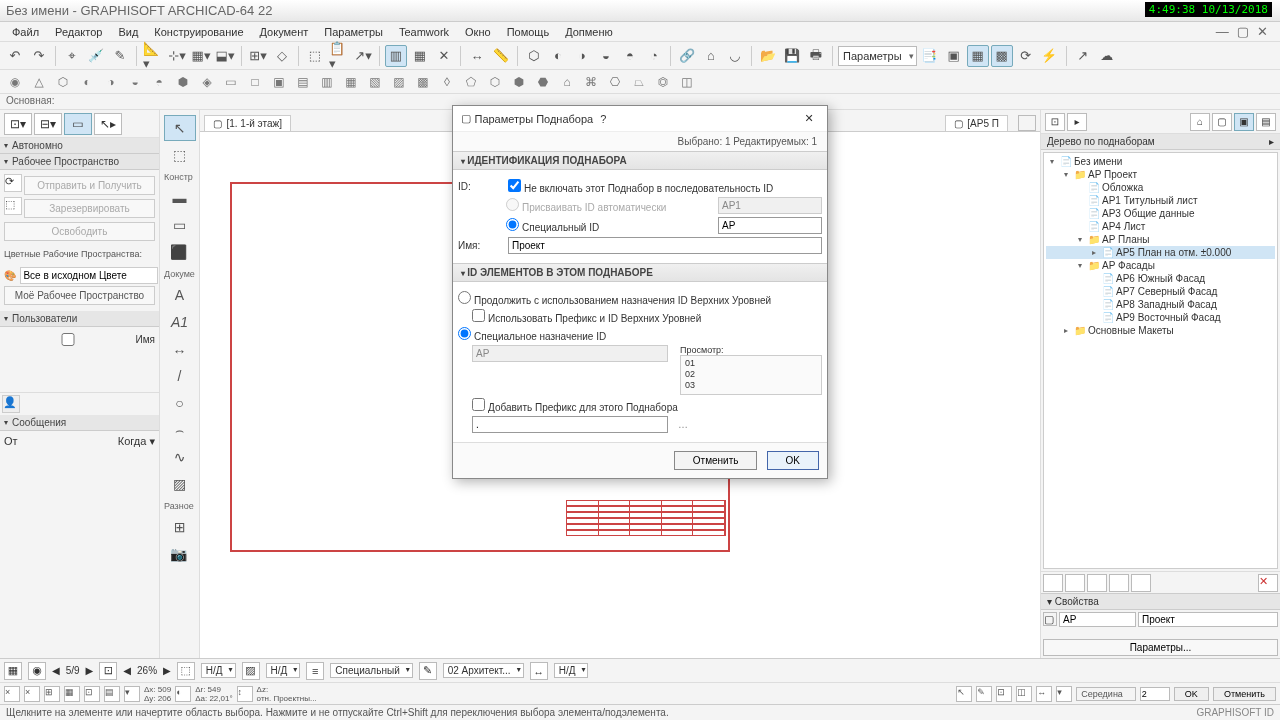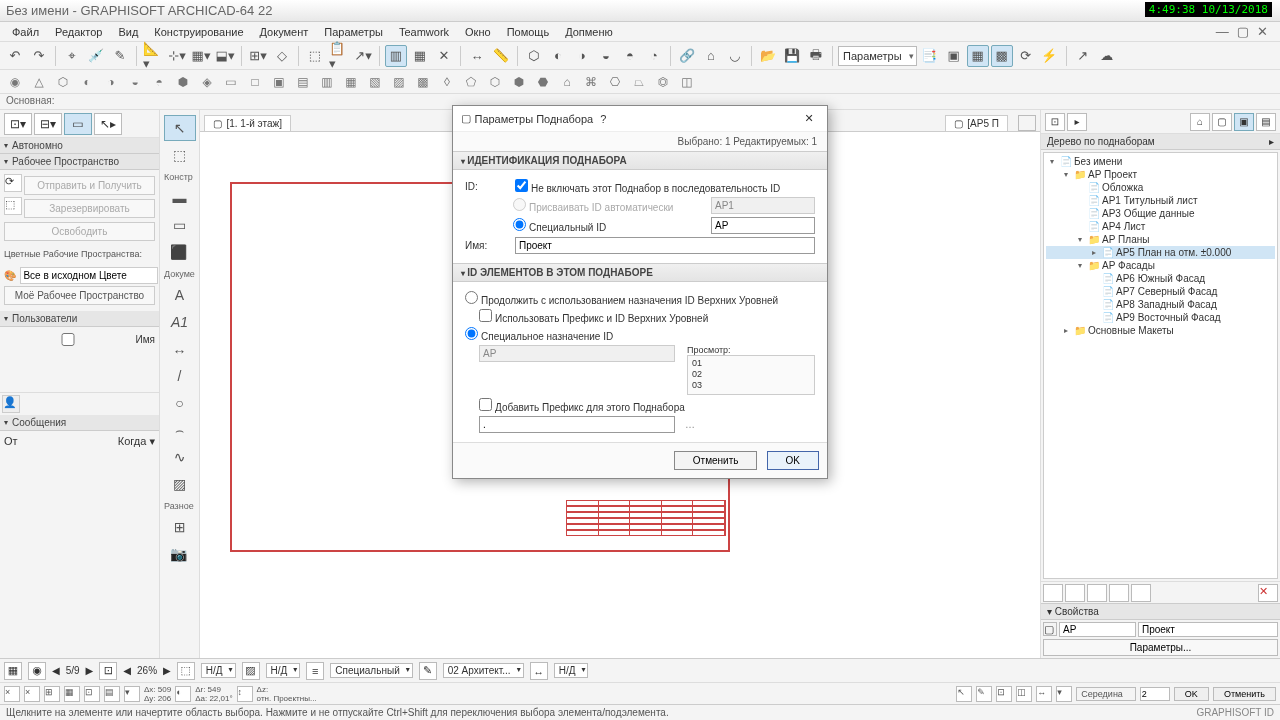--- a/index.html
+++ b/index.html
@@ -69,42 +69,42 @@
 .rightcol .tree .node { display: flex; align-items: center; padding: 1px 2px; font-size: 10px; white-space: nowrap; }
 .rightcol .tree .node .exp { width: 10px; font-size: 8px; color: #666; }
 .rightcol .tree .node .ico { width: 14px; font-size: 10px; }
 .rightcol .tree .node.sel { background: #d0e5f5; }
 .rightcol .bottombtns { height: 22px; display: flex; gap: 2px; padding: 2px; border-top: 1px solid #ddd; }
 .rightcol .bottombtns .bb { width: 20px; height: 18px; border: 1px solid #bbb; background: #fff; }
 .rightcol .props-hd { background: #e6e6e6; padding: 2px 6px; font-size: 10px; border-top: 1px solid #ccc; border-bottom: 1px solid #ccc; }
 .rightcol .props { padding: 2px; }
 .rightcol .props .row { display: flex; gap: 2px; }
 .rightcol .props input { flex: 1; border: 1px solid #bbb; padding: 1px 3px; font-size: 10px; }
-.rightcol .props .pbtn { width: 100%; margin-top: 2px; border: 1px solid #bbb; background: #f8f8f8; padding: 2px; font-size: 10px; }
+.rightcol .props .pbtn { width: 100%; margin-top: 12px; border: 1px solid #bbb; background: #f8f8f8; padding: 2px; font-size: 10px; }
 
 
 .botbar1 { height: 24px; background: #f4f4f4; border-top: 1px solid #ccc; display: flex; align-items: center; padding: 0 4px; gap: 6px; font-size: 10px; }
 .botbar1 .bb { width: 18px; height: 18px; border: 1px solid #bbb; background: #fff; display: inline-flex; align-items: center; justify-content: center; font-size: 11px; }
 .botbar1 .dd { border: 1px solid #bbb; background: #fff; padding: 1px 12px 1px 4px; font-size: 10px; position: relative; }
 .botbar1 .dd::after { content: "▾"; position: absolute; right: 2px; font-size: 8px; }
 .botbar2 { height: 22px; background: #f4f4f4; border-top: 1px solid #ddd; display: flex; align-items: center; padding: 0 4px; gap: 4px; font-size: 9px; color: #555; }
 .botbar2 .btn { width: 16px; height: 16px; border: 1px solid #bbb; background: #fff; font-size: 9px; }
 .botbar2 .ro { display: flex; flex-direction: column; font-size: 8px; line-height: 9px; }
 .statusbar { height: 18px; background: #f4f4f4; border-top: 1px solid #ccc; font-size: 10px; padding: 2px 6px; color: #555; display: flex; }
 .statusbar .brand { margin-left: auto; color: #888; font-size: 10px; }
 
 
 .modal { position: absolute; left: 452px; top: 105px; width: 376px; background: #fff; border: 1px solid #888; box-shadow: 3px 3px 12px rgba(0,0,0,0.3); z-index: 100; }
 .modal .dlg-title { height: 26px; background: #fff; border-bottom: 1px solid #eee; display: flex; align-items: center; padding: 0 8px; font-size: 11px; }
 .modal .dlg-title .x { margin-left: auto; width: 20px; text-align: center; cursor: pointer; }
 .modal .dlg-title .q { width: 20px; text-align: center; cursor: pointer; }
 .modal .dlg-sel { text-align: right; padding: 4px 10px; font-size: 10px; color: #555; background: #fafafa; }
 .modal .section-hd { background: linear-gradient(#f0f0f0,#e4e4e4); padding: 3px 8px; font-size: 10px; font-weight: bold; color: #444; border-top: 1px solid #ccc; border-bottom: 1px solid #ccc; }
 .modal .section-hd::before { content: "▾ "; font-size: 8px; }
-.modal .body { padding: 6px 12px; font-size: 10px; }
+.modal .body { padding: 6px 5px; font-size: 10px; }
 .modal .row { display: flex; align-items: center; margin: 3px 0; gap: 6px; }
 .modal .row label { font-size: 10px; }
 .modal .row .lbl { width: 44px; }
 .modal input[type=text] { border: 1px solid #999; padding: 2px 3px; font-size: 10px; }
 .modal input[type=text]:disabled { background: #f0f0f0; color: #888; border-color: #ccc; }
 .modal input[type=checkbox], .modal input[type=radio] { margin-right: 3px; }
 .modal .indent { margin-left: 48px; }
 .modal .preview { border: 1px solid #ccc; background: #fafafa; padding: 2px 4px; font-size: 9px; line-height: 11px; min-height: 40px; }
 .modal select { border: 1px solid #999; padding: 1px; font-size: 10px; }
 .modal .dlg-buttons { padding: 8px; text-align: right; border-top: 1px solid #ddd; background: #fafafa; }

